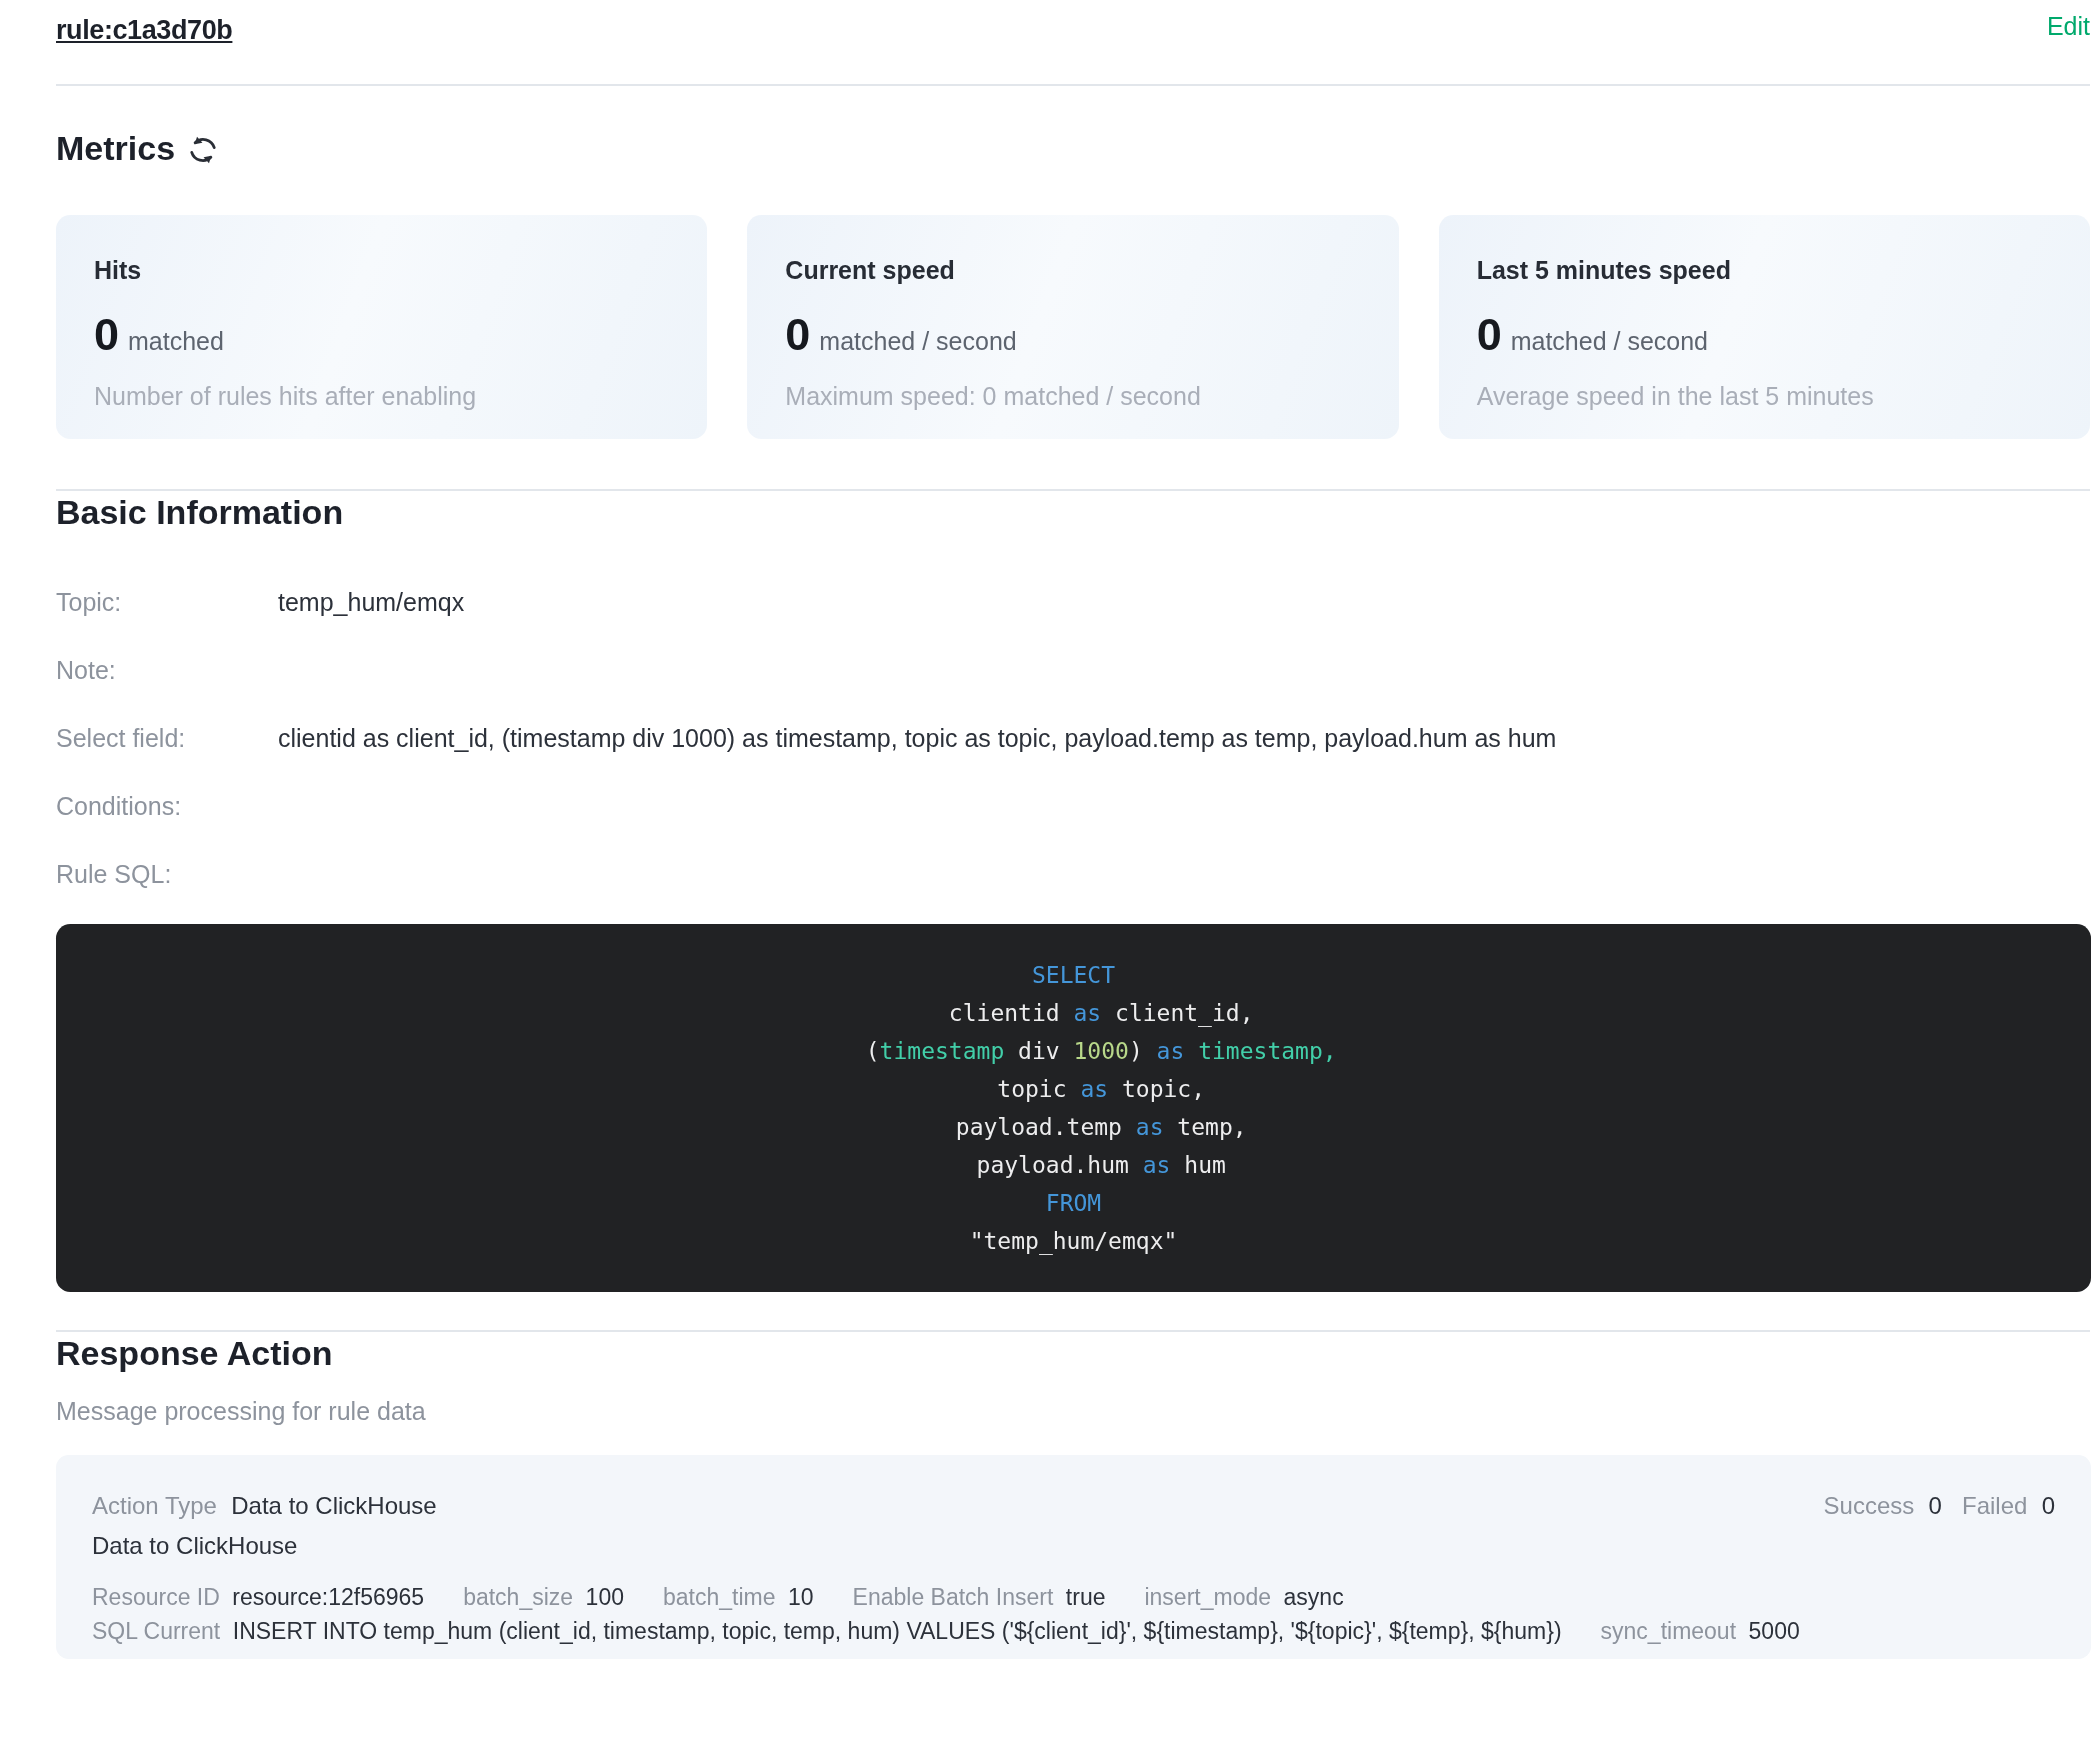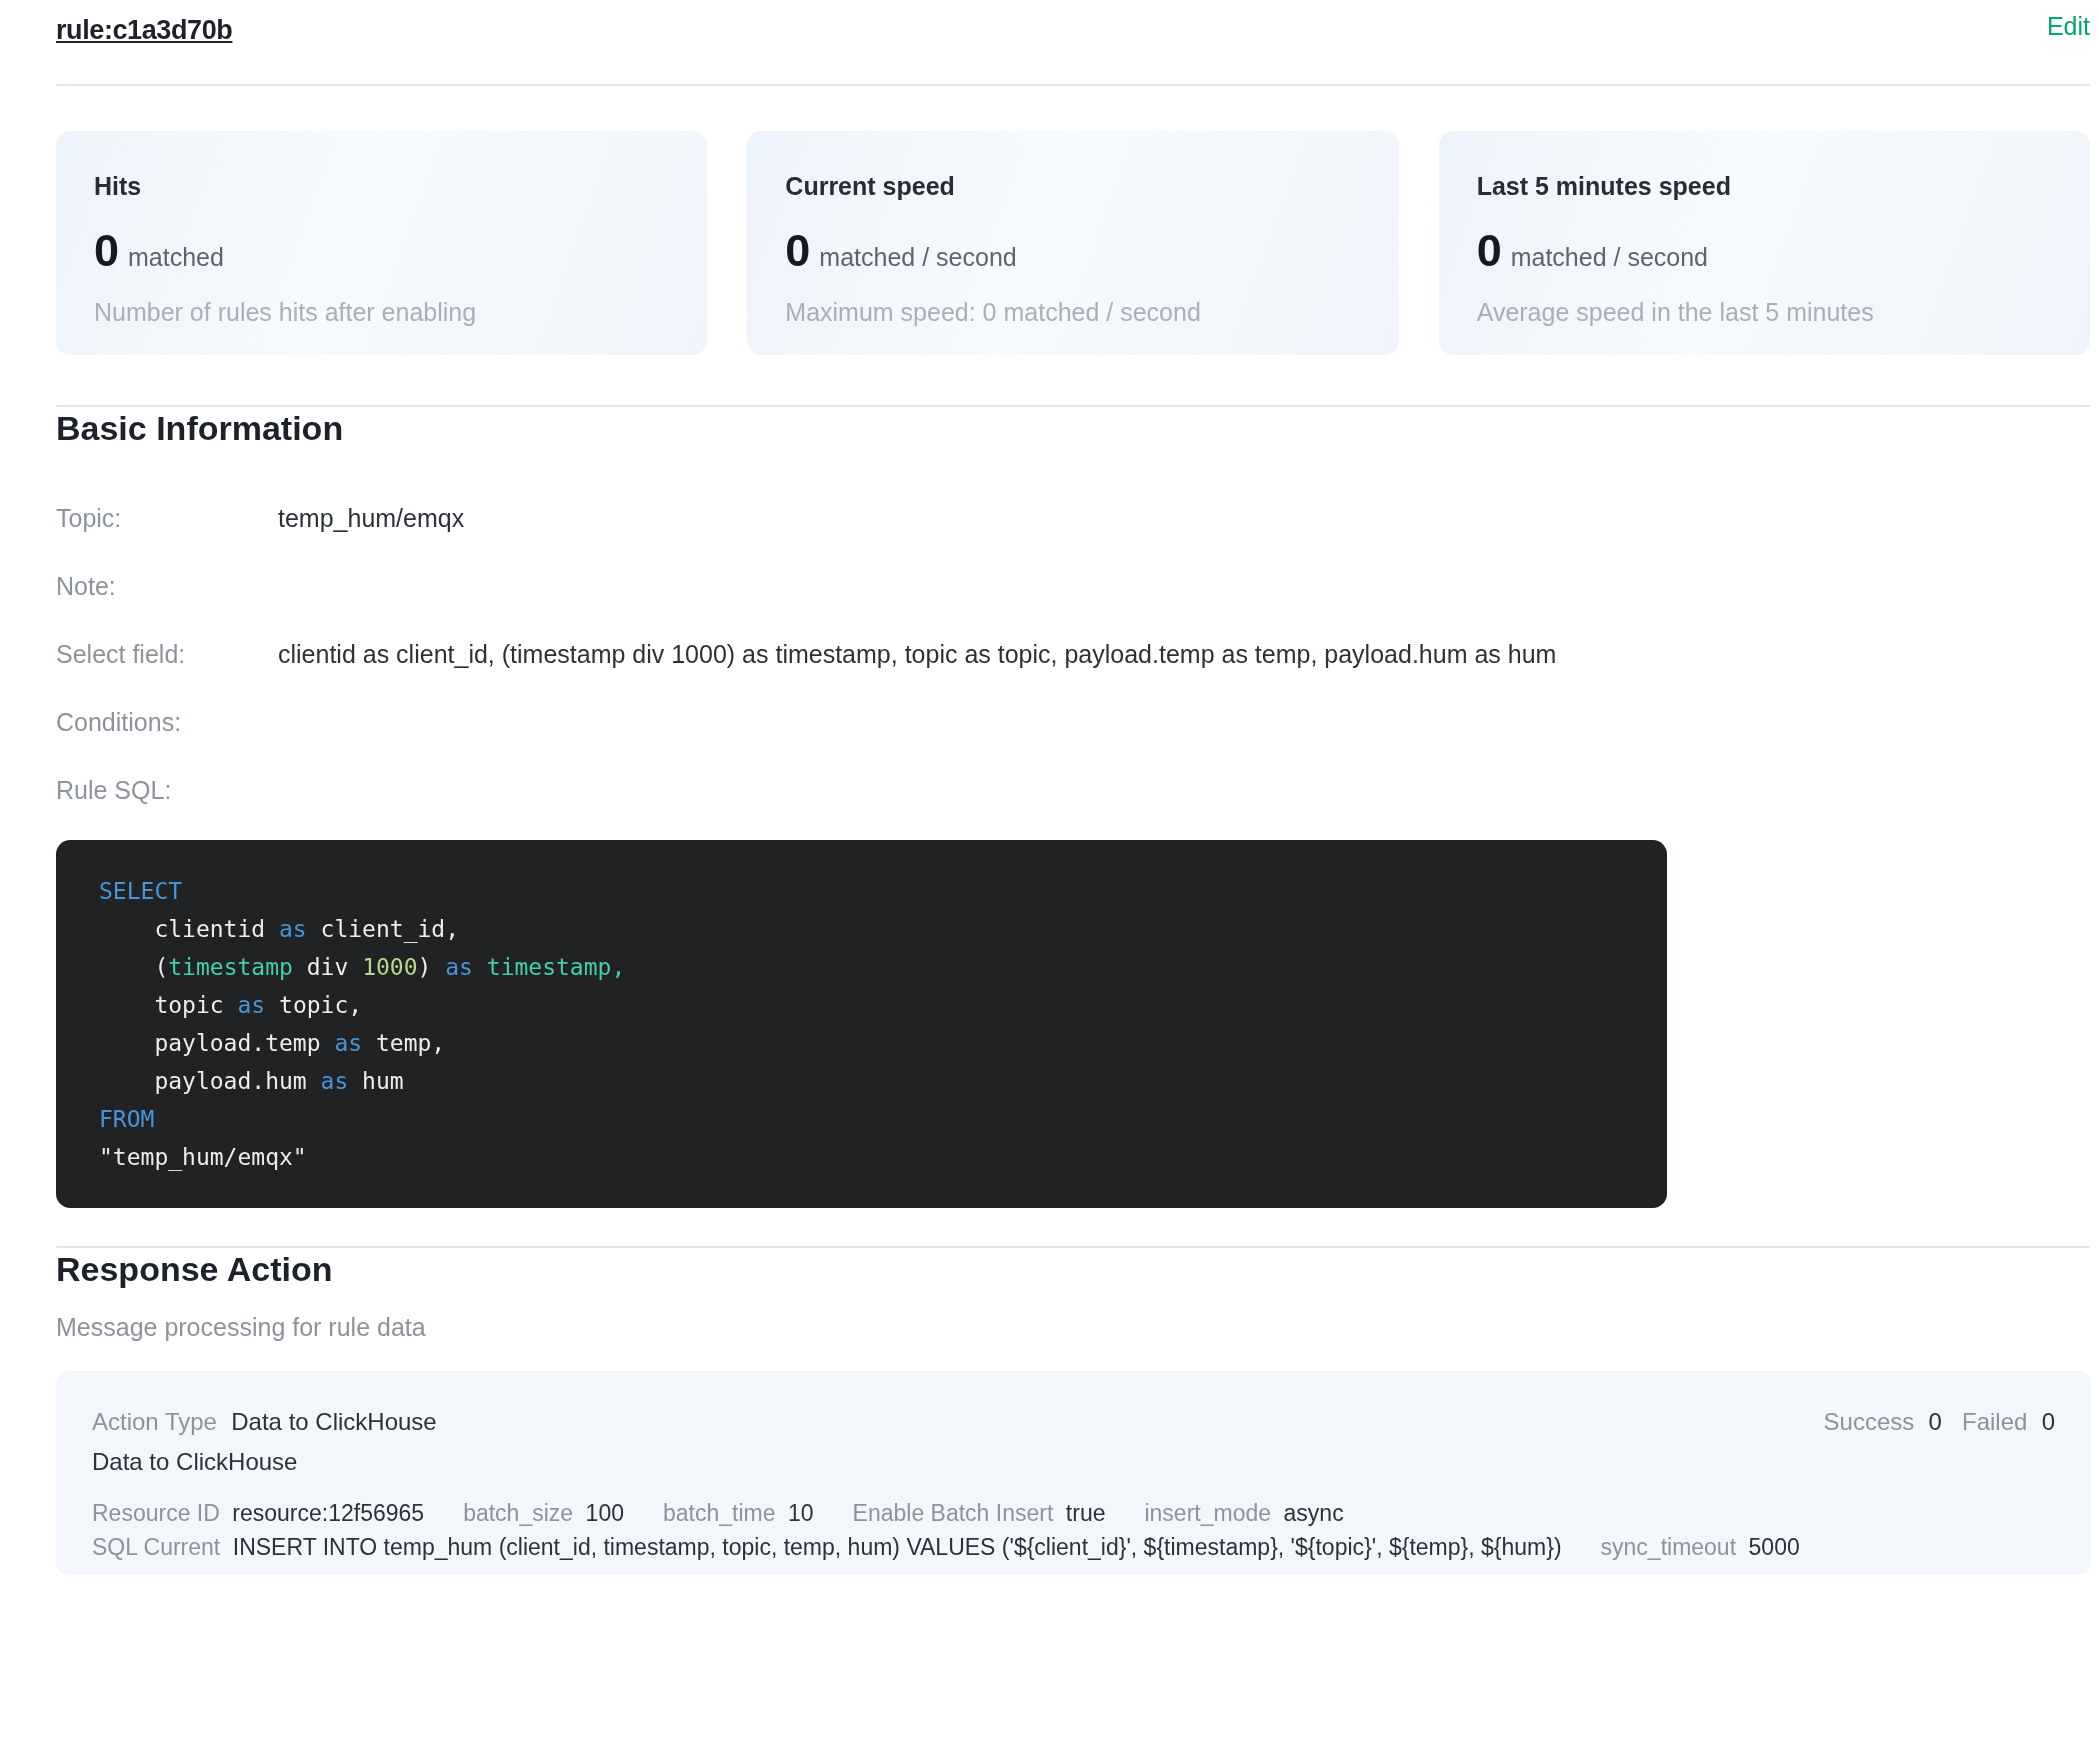--- a/index.html
+++ b/index.html
@@ -54,24 +54,24 @@
   .metric-desc { margin-top:12px; font-size:25px; line-height:30px; color:var(--desc-gray); }
 
   
   .info-fields { margin-top:50px; }
   .info-row { display:flex; margin-bottom:32px; font-size:25px; line-height:36px; }
   .info-label { width:222px; flex:none; color:var(--label-gray); }
   .info-value { color:var(--value-dark); }
 
   
   .code-block {
-    margin:32px 0 0 0; box-sizing:border-box; width:1611px;
+    margin:32px 0 0 0; box-sizing:border-box; width:2035px;
     background:var(--code-bg); border-radius:14.3px; padding:32px 43px;
     font-family:"DejaVu Sans Mono", monospace; font-size:23px; line-height:38px;
-    color:var(--code-text); white-space:pre; overflow:hidden;
+    color:var(--code-text); white-space:pre; overflow:hidden;text-align:center;
   }
   .tok-keyword { color:var(--kw); }
   .tok-field   { color:var(--field); }
   .tok-number  { color:var(--num); }
   .tok-plain   { color:var(--code-text); }
 
   
   .ra-subtitle { margin-top:19.7px; font-size:25px; line-height:34px; color:var(--label-gray); }
   .action-card {
     margin-top:27px; box-sizing:border-box; height:204px; width:2035px;
@@ -96,20 +96,33 @@
 
 <div class="page">
 
   <div class="page-header">
     <h1 class="page-title">rule:c1a3d70b</h1>
     <a class="edit-link">Edit</a>
   </div>
   <div class="divider divider-1"></div>
 
   <section>
+    <div class="section-heading-row">
+      <h2 class="section-title">Metrics</h2>
+      <span class="refresh-btn">
+        <svg width="30" height="30" viewBox="0 0 32 32" aria-hidden="true">
+          <g fill="none" stroke="#2a2e36" stroke-width="3" stroke-linecap="round">
+            <path d="M28 13.5A12.3 12.3 0 0 0 7.6 8.2"></path>
+            <path d="M4 18.5A12.3 12.3 0 0 0 24.4 23.8"></path>
+          </g>
+          <path d="M9.6 1.8 7.1 9.9l8.3-1.6z" fill="#2a2e36"></path>
+          <path d="M22.4 30.2 24.9 22.1l-8.3 1.6z" fill="#2a2e36"></path>
+        </svg>
+      </span>
+    </div>
 
     <div class="metric-cards">
       <div class="metric-card">
         <div class="metric-title">Hits</div>
         <div class="metric-value-row">
           <span class="metric-value">0</span><span class="metric-unit">matched</span>
         </div>
         <div class="metric-desc">Number of rules hits after enabling</div>
       </div>
       <div class="metric-card">

